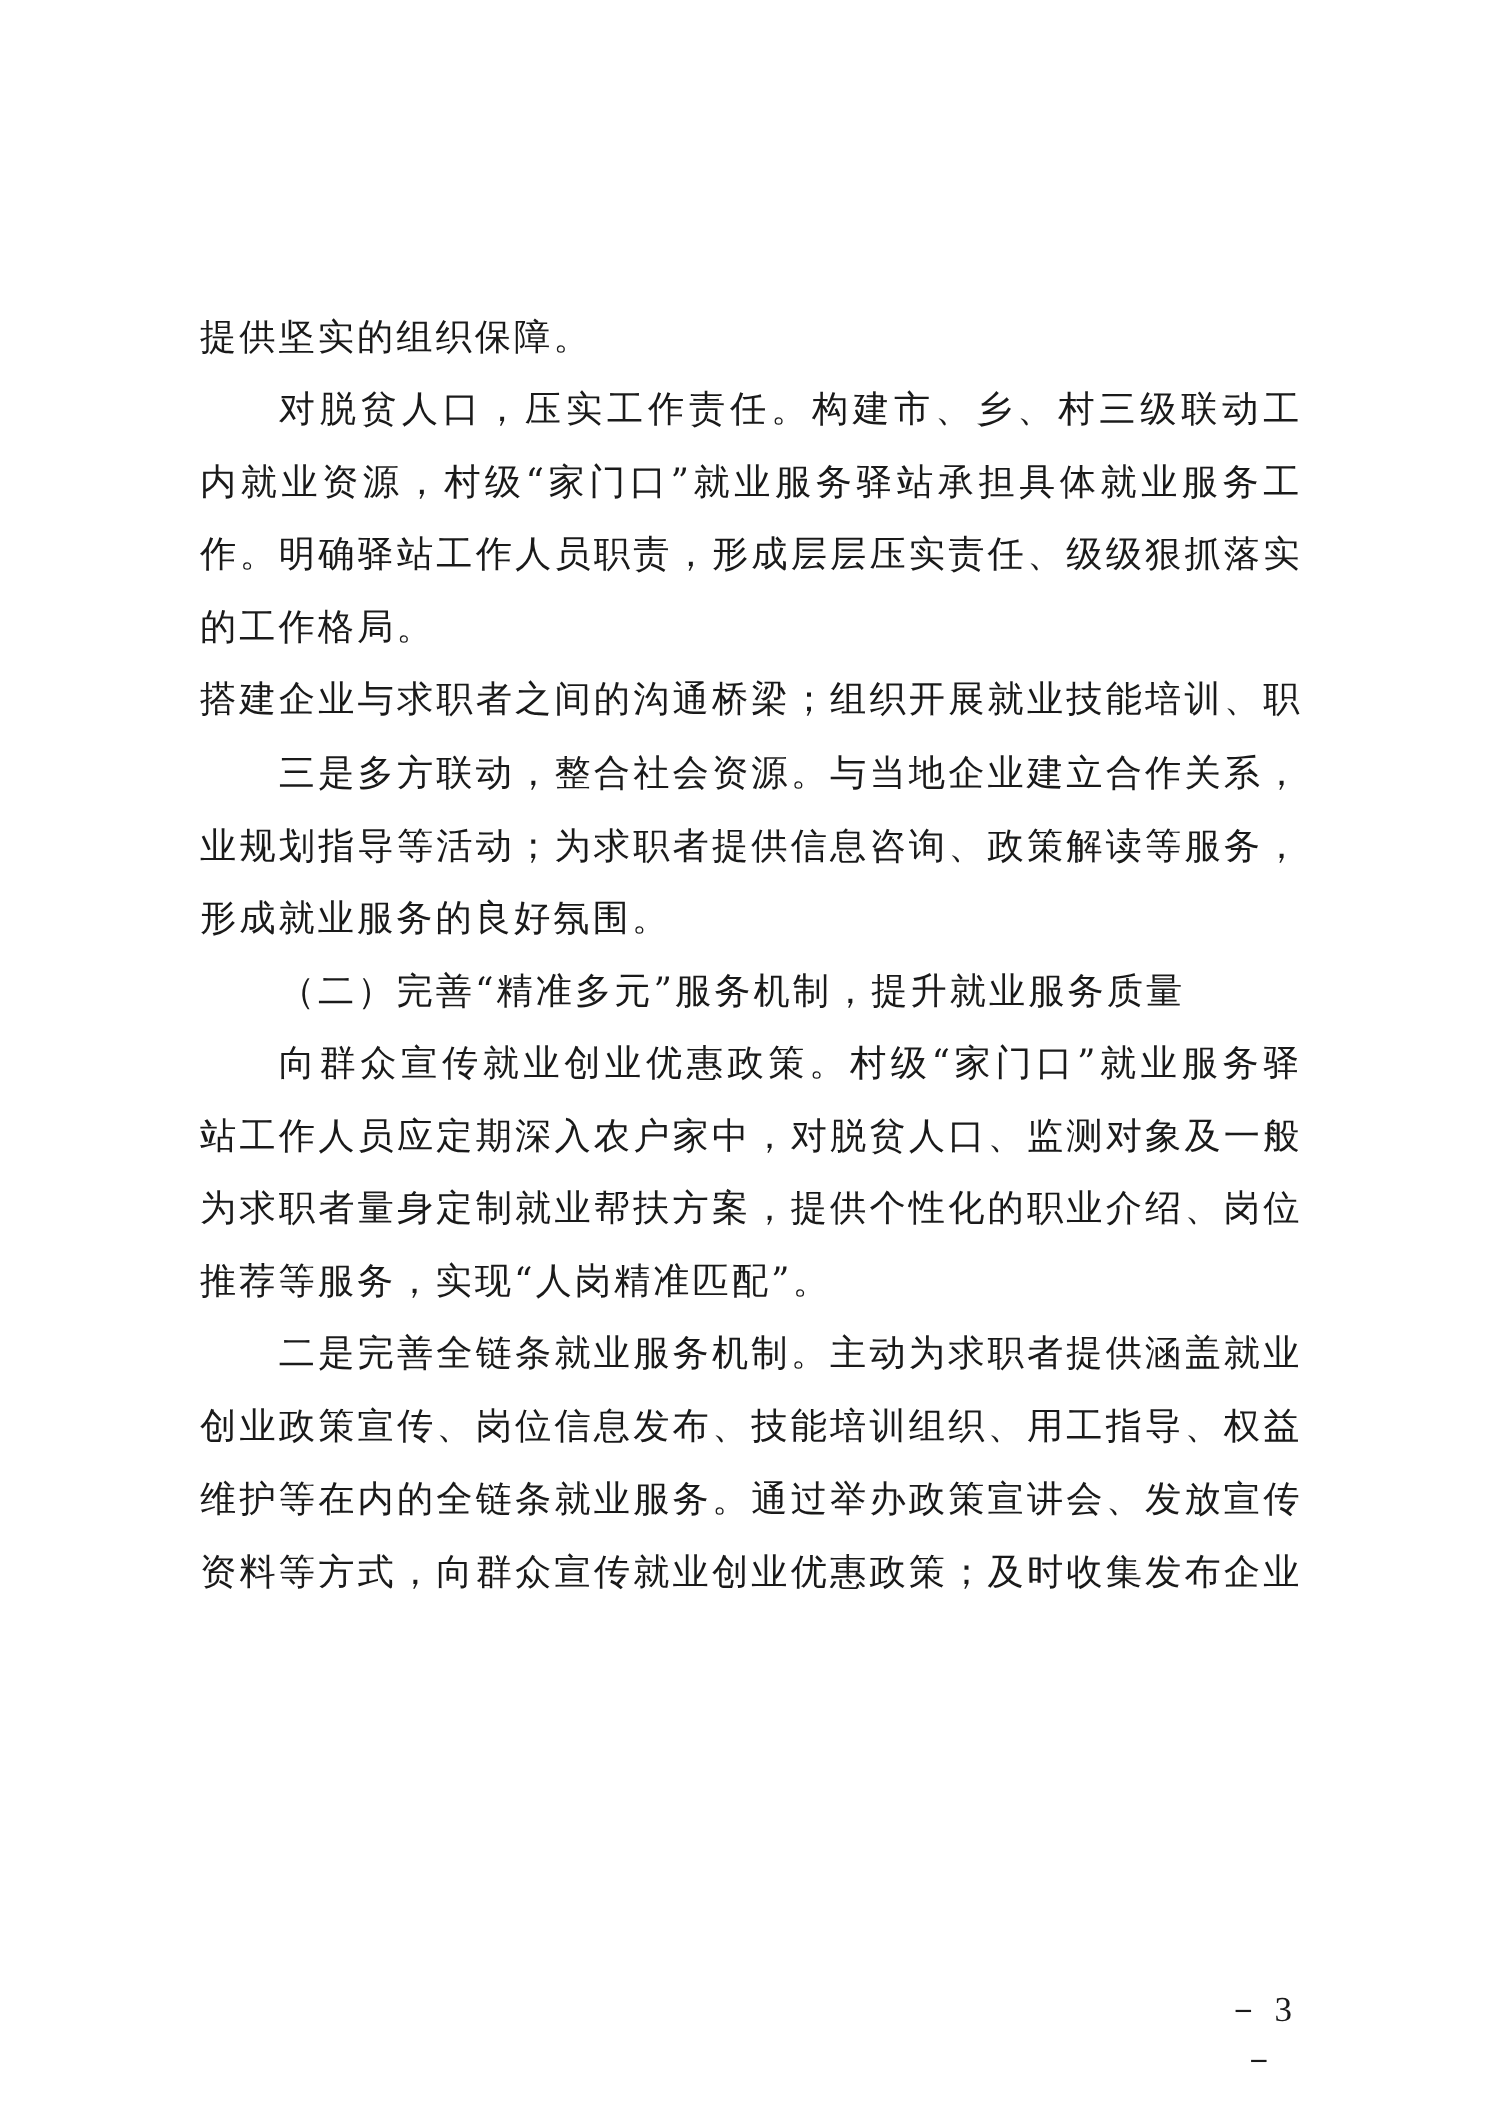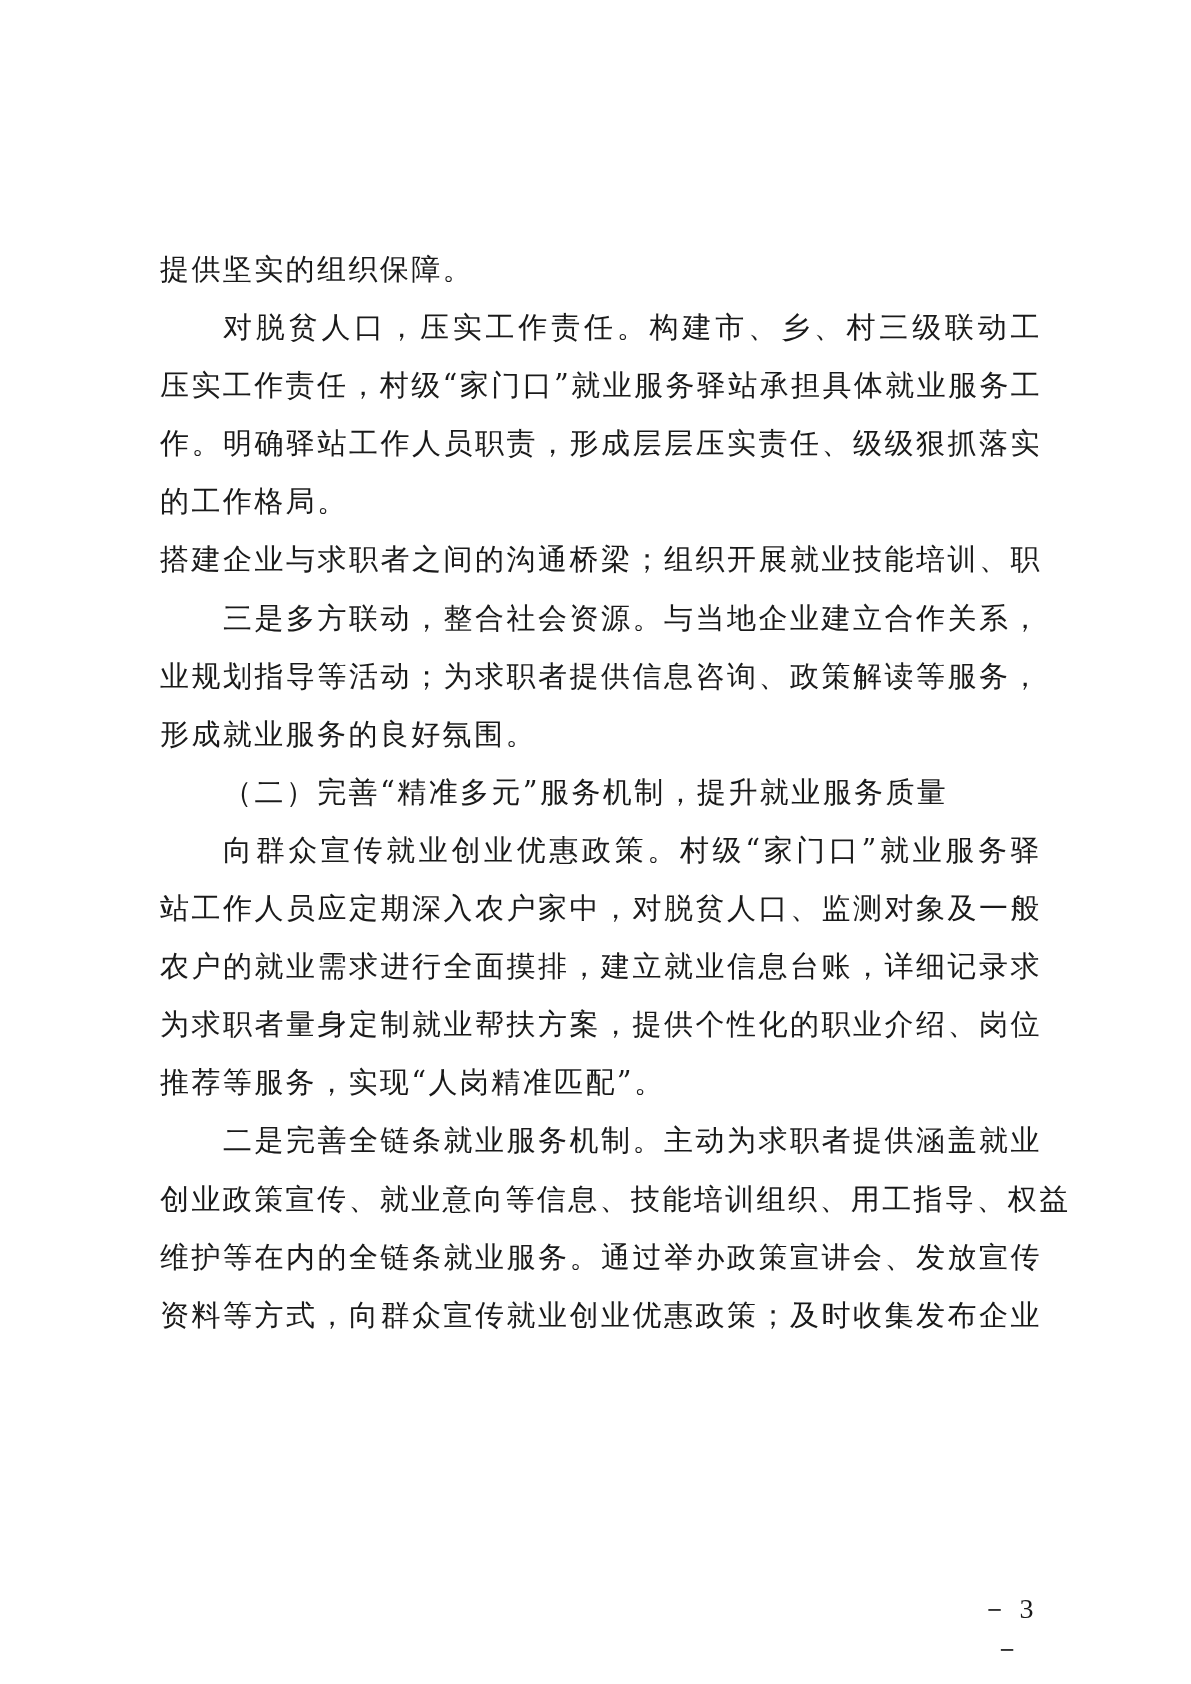--- a/index.html
+++ b/index.html
@@ -57,33 +57,32 @@
     letter-spacing: 2px;
   }
 </style>
 </head>
 <body>
 
 <div class="page">
   <div class="body-text" id="body-text">
     <div class="line last">提供坚实的组织保障。</div>
     <div class="line indent">对脱贫人口，压实工作责任。构建市、乡、村三级联动工</div>
-    <div class="line">压实工作责任，村级“家门口”就业服务驿站承担具体就业服务工</div>
+    <div class="line">内就业资源，村级“家门口”就业服务驿站承担具体就业服务工</div>
     <div class="line">作。明确驿站工作人员职责，形成层层压实责任、级级狠抓落实</div>
     <div class="line last">的工作格局。</div>
     <div class="line">搭建企业与求职者之间的沟通桥梁；组织开展就业技能培训、职</div>
     <div class="line indent">三是多方联动，整合社会资源。与当地企业建立合作关系，</div>
     <div class="line">业规划指导等活动；为求职者提供信息咨询、政策解读等服务，</div>
     <div class="line last">形成就业服务的良好氛围。</div>
     <div class="line indent last">（二）完善“精准多元”服务机制，提升就业服务质量</div>
     <div class="line indent">向群众宣传就业创业优惠政策。村级“家门口”就业服务驿</div>
     <div class="line">站工作人员应定期深入农户家中，对脱贫人口、监测对象及一般</div>
-    <div class="line">农户的就业需求进行全面摸排，建立就业信息台账，详细记录求</div>
     <div class="line">为求职者量身定制就业帮扶方案，提供个性化的职业介绍、岗位</div>
     <div class="line last">推荐等服务，实现“人岗精准匹配”。</div>
     <div class="line indent">二是完善全链条就业服务机制。主动为求职者提供涵盖就业</div>
-    <div class="line">创业政策宣传、就业意向等信息、技能培训组织、用工指导、权益</div>
+    <div class="line">创业政策宣传、岗位信息发布、技能培训组织、用工指导、权益</div>
     <div class="line">维护等在内的全链条就业服务。通过举办政策宣讲会、发放宣传</div>
     <div class="line">资料等方式，向群众宣传就业创业优惠政策；及时收集发布企业</div>
   </div>
 
   <div class="page-number">－ 3 －</div>
 </div>
 
 </body></html>

